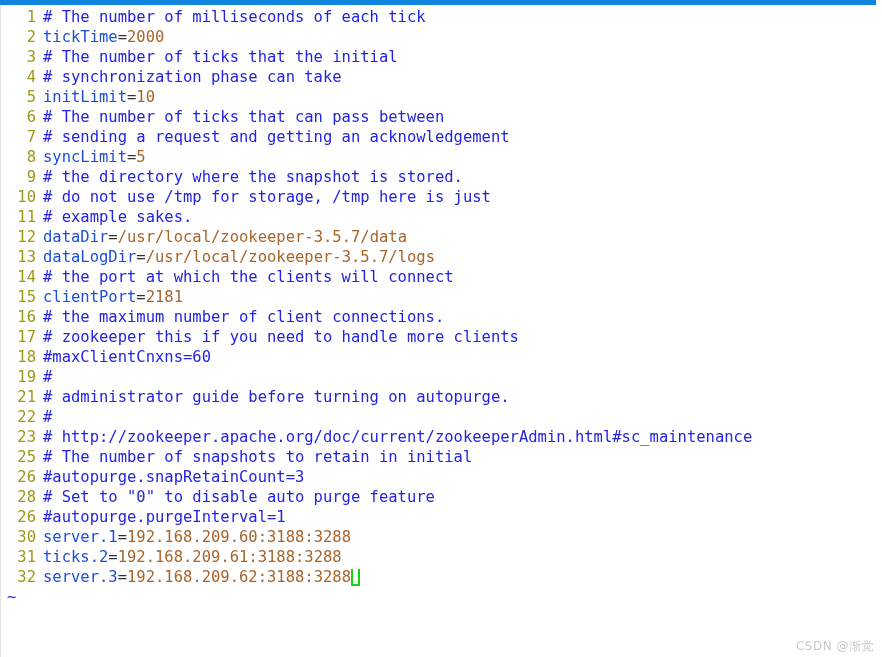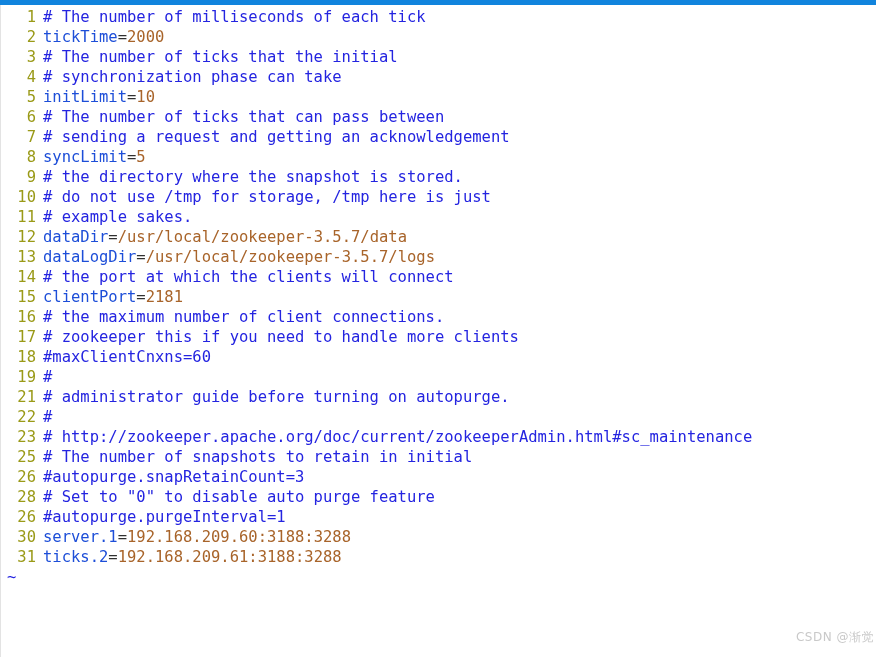--- a/index.html
+++ b/index.html
@@ -85,21 +85,21 @@
     height: 17px;
     border: 2px solid #13d613;
     border-top: none;
     box-sizing: border-box;
     vertical-align: -4px;
     margin-left: 0px;
   }
   #watermark {
     position: absolute;
     right: 8px;
-    bottom: 11px;
+    bottom: 2px;
     font-family: "DejaVu Sans", "Liberation Sans", sans-serif;
     font-size: 12px;
     color: #c9c9c9;
     letter-spacing: 0.5px;
     user-select: none;
   }
 </style>
 </head>
 <body>
 
@@ -130,18 +130,19 @@
       <span class="code-line"><span class="lineno">19</span><span class="content"><span class="tok-comment">#</span></span></span>
       <span class="code-line"><span class="lineno">21</span><span class="content"><span class="tok-comment"># administrator guide before turning on autopurge.</span></span></span>
       <span class="code-line"><span class="lineno">22</span><span class="content"><span class="tok-comment">#</span></span></span>
       <span class="code-line"><span class="lineno">23</span><span class="content"><span class="tok-comment"># http://zookeeper.apache.org/doc/current/zookeeperAdmin.html#sc_maintenance</span></span></span>
       <span class="code-line"><span class="lineno">25</span><span class="content"><span class="tok-comment"># The number of snapshots to retain in initial</span></span></span>
       <span class="code-line"><span class="lineno">26</span><span class="content"><span class="tok-comment">#autopurge.snapRetainCount=3</span></span></span>
       <span class="code-line"><span class="lineno">28</span><span class="content"><span class="tok-comment"># Set to "0" to disable auto purge feature</span></span></span>
       <span class="code-line"><span class="lineno">26</span><span class="content"><span class="tok-comment">#autopurge.purgeInterval=1</span></span></span>
       <span class="code-line"><span class="lineno">30</span><span class="content"><span class="tok-key">server.1</span><span class="tok-eq">=</span><span class="tok-val">192.168.209.60:3188:3288</span></span></span>
       <span class="code-line"><span class="lineno">31</span><span class="content"><span class="tok-key">ticks.2</span><span class="tok-eq">=</span><span class="tok-val">192.168.209.61:3188:3288</span></span></span>
+      <span class="code-line"><span class="lineno">32</span><span class="content"><span class="tok-key">server.3</span><span class="tok-eq">=</span><span class="tok-val">192.168.209.62:3188:3288</span><span class="cursor"></span></span></span>
       <span class="tilde-line">~</span>
     </div>
 
   <div id="watermark">CSDN @渐觉</div>
 
 </div>
 
 </body></html>

